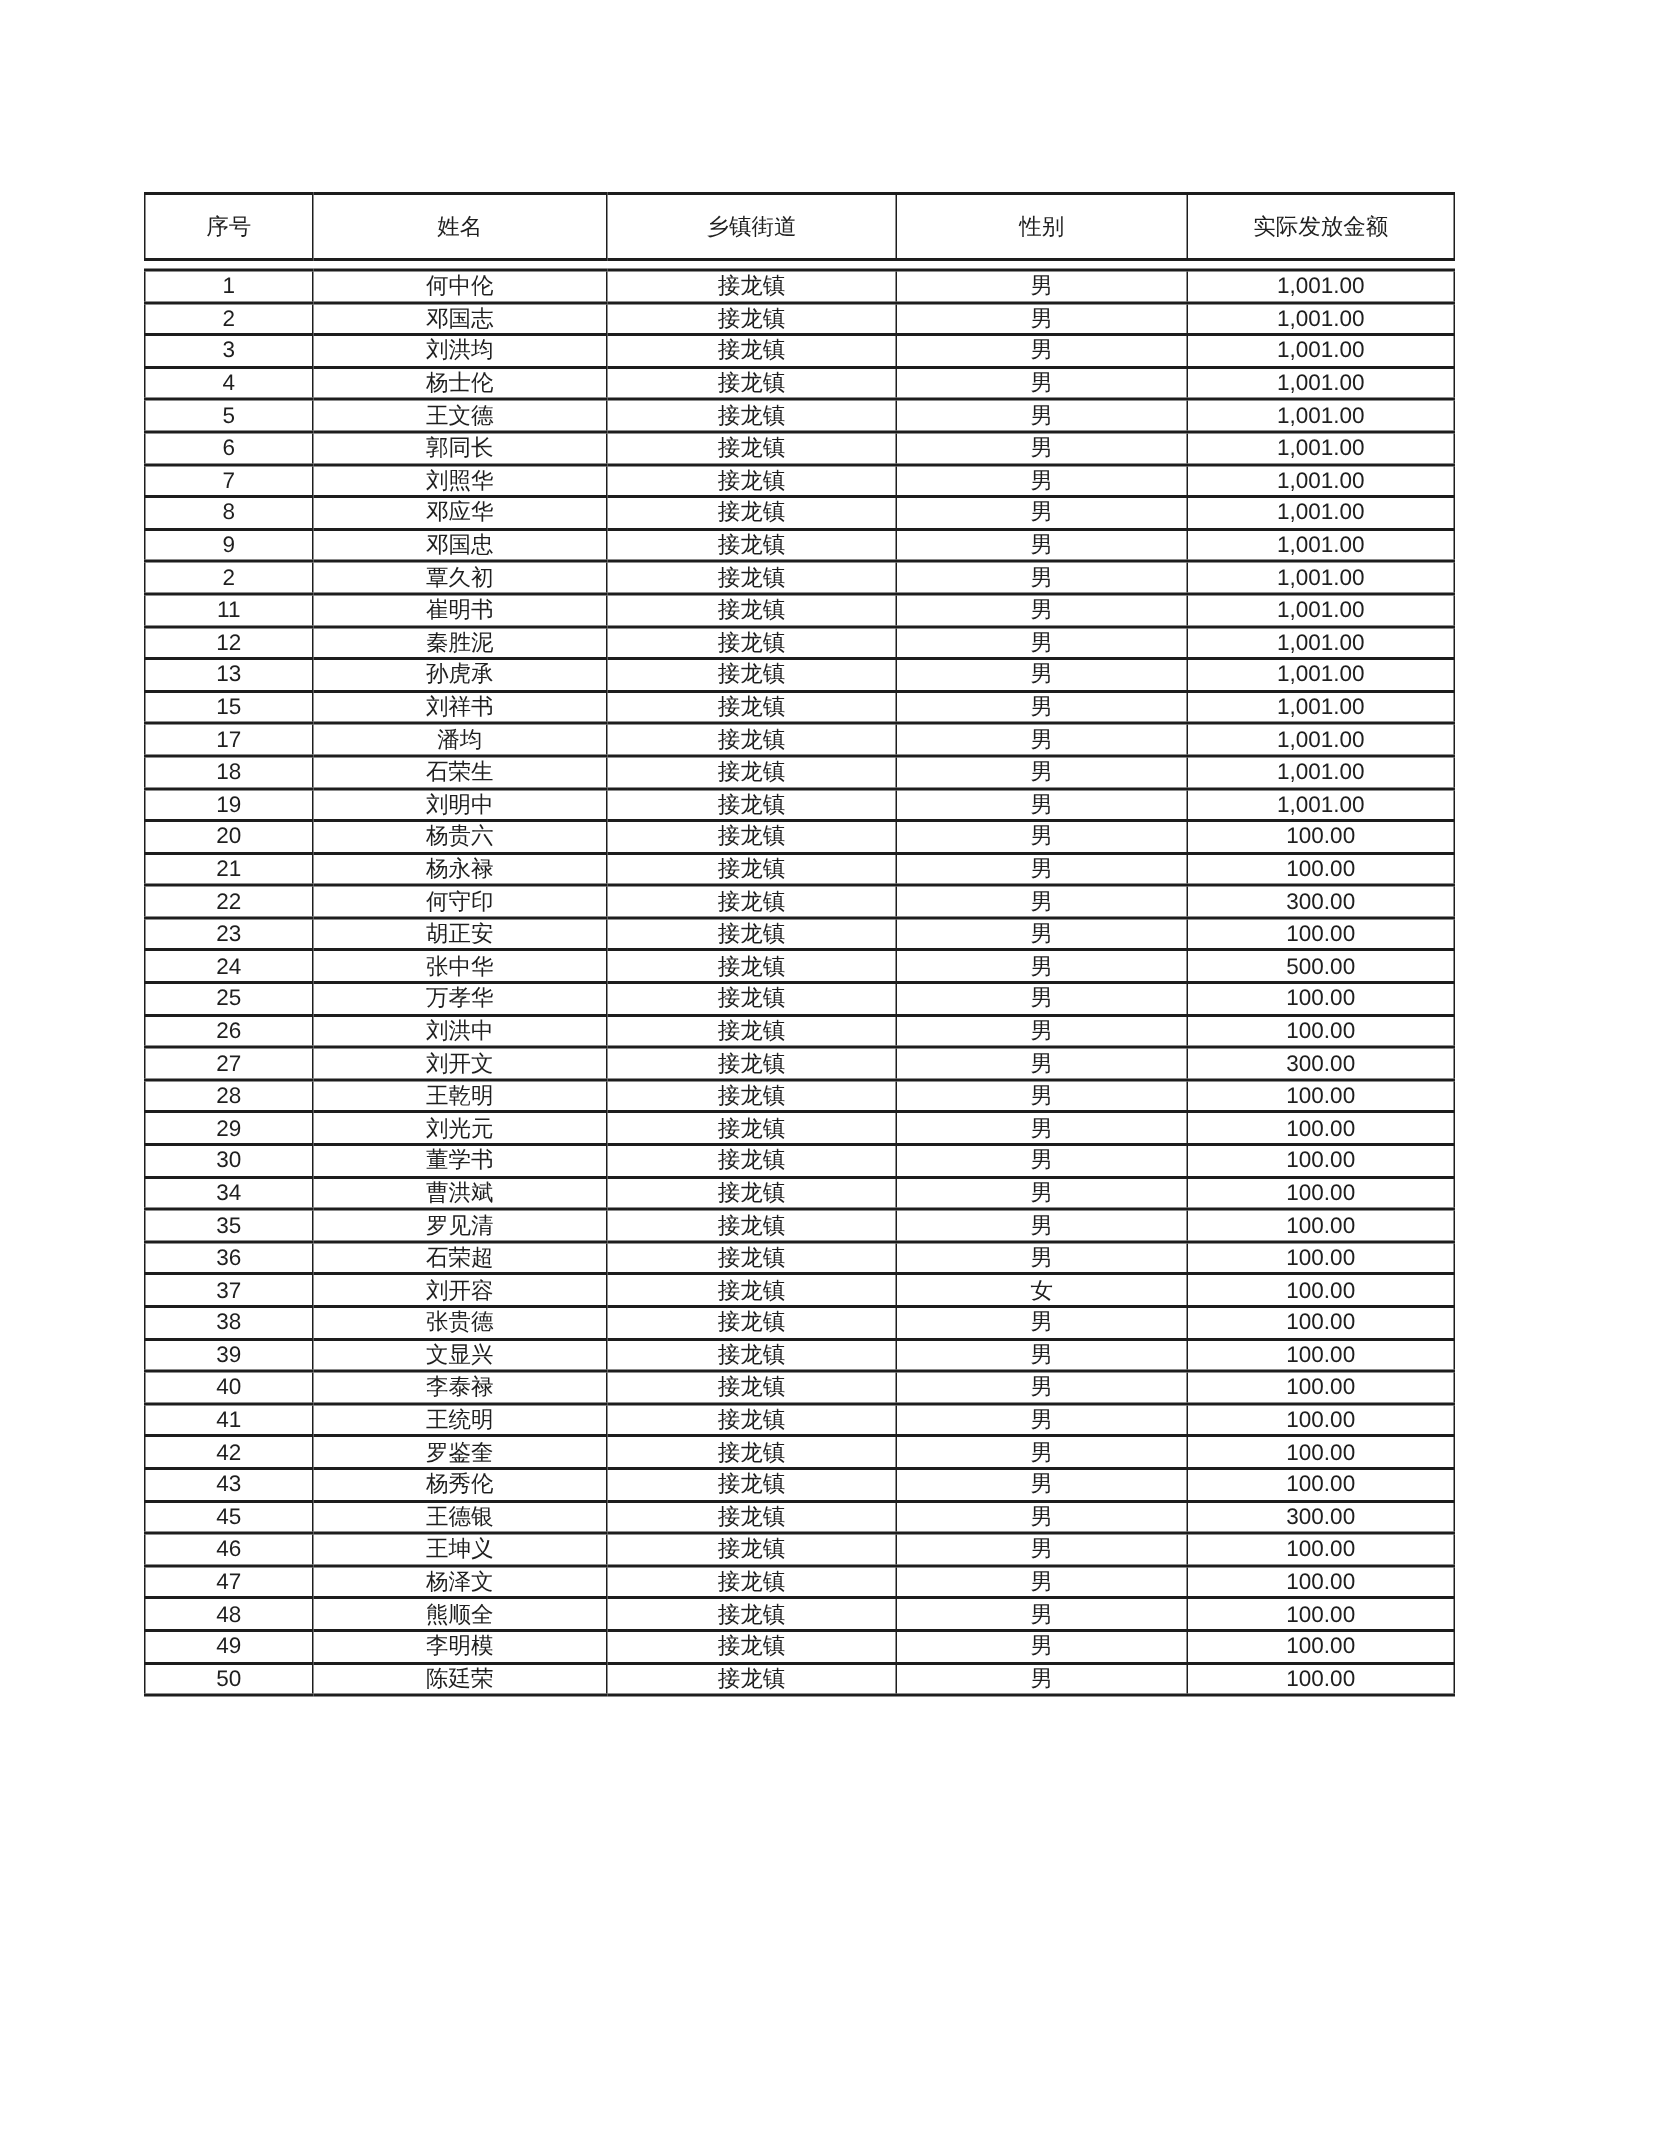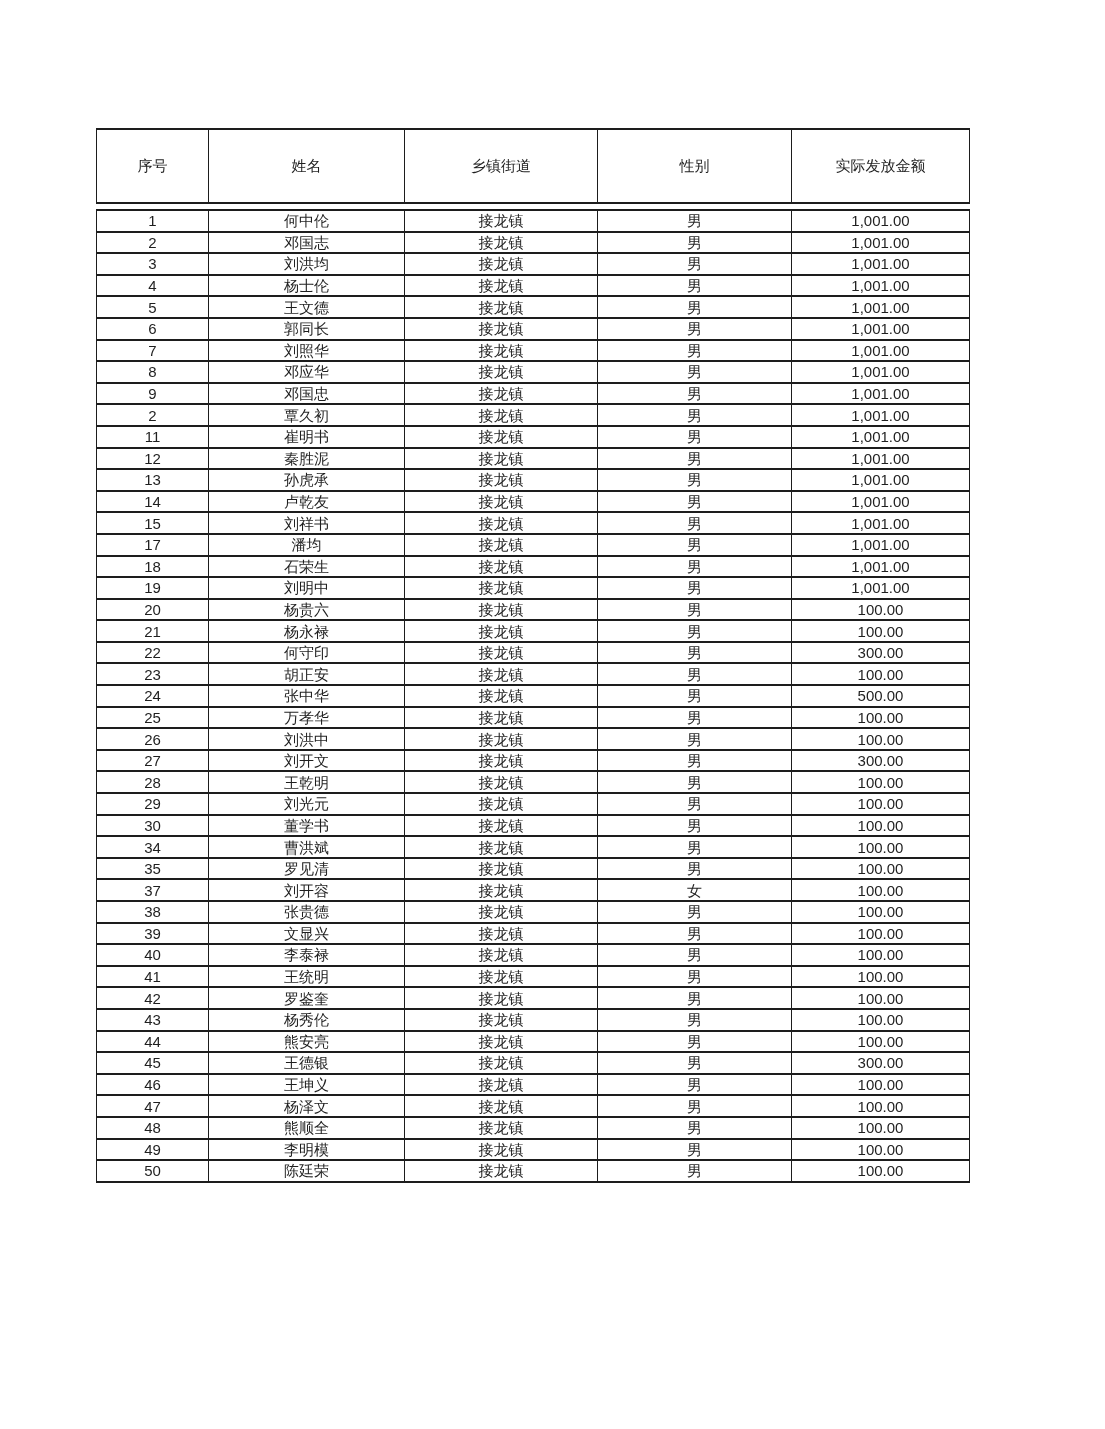--- a/index.html
+++ b/index.html
@@ -33,21 +33,21 @@
 
   .header-tbl th {
     border: 1px solid #1d1d1d;
     border-top-width: 2px;
     border-bottom-width: 2px;
     height: 40px;
     font-weight: normal;
     font-size: 15px;
     text-align: center;
     vertical-align: middle;
-    padding: 16px;
+    padding: 1px;
     overflow: hidden;
     white-space: nowrap;
   }
   .header-gap {
     height: 5px;
   }
   .body-tbl td {
     border: 1px solid #1d1d1d;
     border-top-width: 2px;
     border-bottom-width: 2px;
@@ -193,27 +193,20 @@
   </tr>
 
   <tr>
     <td>13</td>
     <td>孙虎承</td>
     <td>接龙镇</td>
     <td>男</td>
     <td>1,001.00</td>
   </tr>
 
-  <tr>
-    <td>14</td>
-    <td>卢乾友</td>
-    <td>接龙镇</td>
-    <td>男</td>
-    <td>1,001.00</td>
-  </tr>
 
   <tr>
     <td>15</td>
     <td>刘祥书</td>
     <td>接龙镇</td>
     <td>男</td>
     <td>1,001.00</td>
   </tr>
 
 
@@ -341,20 +334,27 @@
   </tr>
 
   <tr>
     <td>35</td>
     <td>罗见清</td>
     <td>接龙镇</td>
     <td>男</td>
     <td>100.00</td>
   </tr>
 
+  <tr>
+    <td>36</td>
+    <td>石荣超</td>
+    <td>接龙镇</td>
+    <td>男</td>
+    <td>100.00</td>
+  </tr>
 
   <tr>
     <td>37</td>
     <td>刘开容</td>
     <td>接龙镇</td>
     <td>女</td>
     <td>100.00</td>
   </tr>
 
   <tr>
@@ -398,27 +398,20 @@
   </tr>
 
   <tr>
     <td>43</td>
     <td>杨秀伦</td>
     <td>接龙镇</td>
     <td>男</td>
     <td>100.00</td>
   </tr>
 
-  <tr>
-    <td>44</td>
-    <td>熊安亮</td>
-    <td>接龙镇</td>
-    <td>男</td>
-    <td>100.00</td>
-  </tr>
 
   <tr>
     <td>45</td>
     <td>王德银</td>
     <td>接龙镇</td>
     <td>男</td>
     <td>300.00</td>
   </tr>
 
   <tr>

